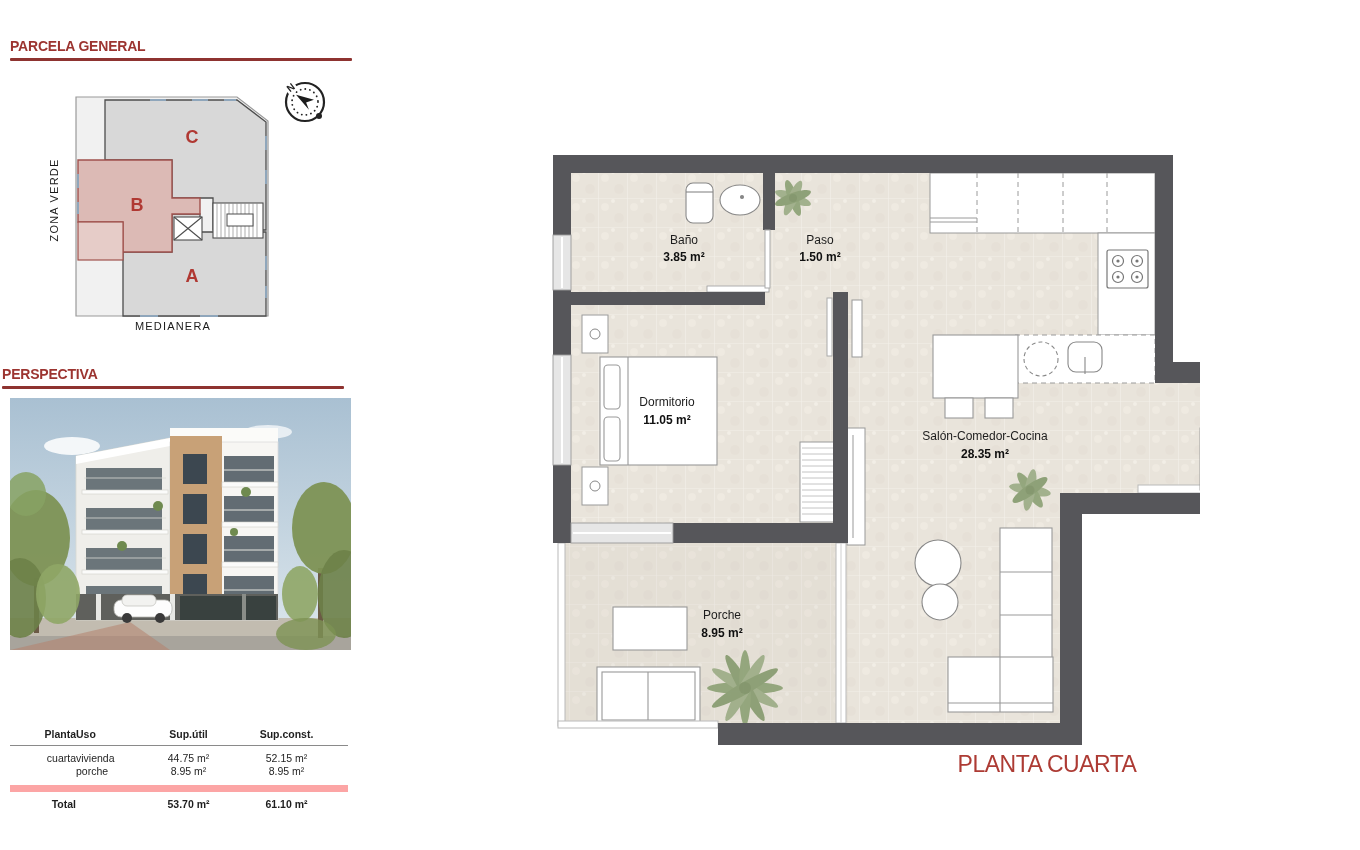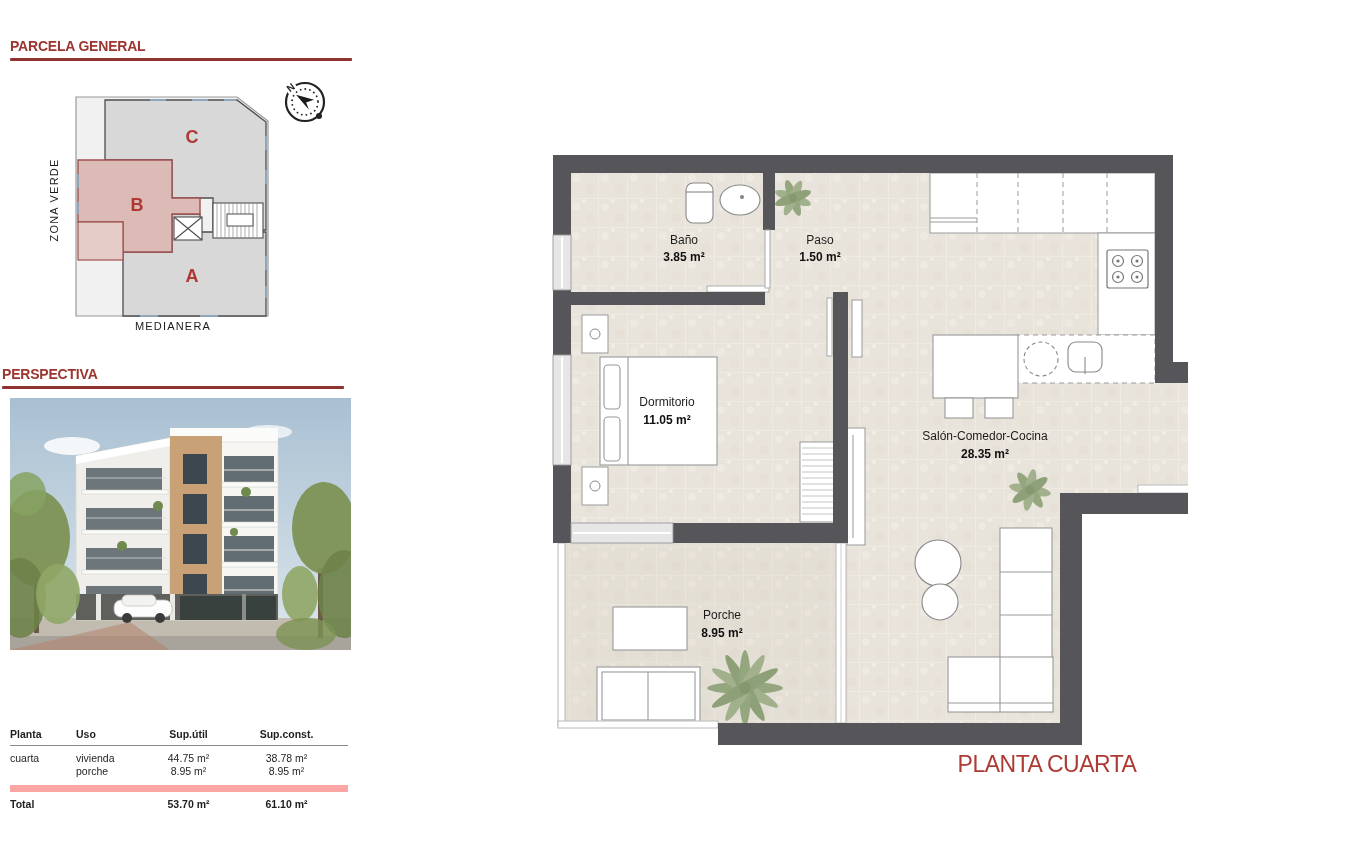--- a/index.html
+++ b/index.html
@@ -1,31 +1,31 @@
 <!DOCTYPE html>
 <html><head>
 <meta charset="utf-8">
 <style>
   html,body{margin:0;padding:0;background:#fff;}
   .page{position:relative;width:1188px;height:850px;background:#ffffff;overflow:hidden;
-        font-family:"Liberation Sans",sans-serif;color:#222;}
+        font-family:"Liberation Sans",sans-serif;color:#222;padding-left:12px;}
   .abs{position:absolute;}
   .sec-title{font-size:14px;font-weight:700;letter-spacing:-0.2px;color:#9c3430;}
   .sec-rule{margin-top:4px;height:3px;background:#8e3330;border-radius:1px;}
   svg text{font-family:"Liberation Sans",sans-serif;}
   .rname{font-size:12px;fill:#1d1d1d;}
   .rval{font-size:12px;font-weight:700;fill:#101010;}
   .zletter{font-size:18px;font-weight:700;fill:#b03832;}
   .maplabel{font-size:11px;fill:#1a1a1a;letter-spacing:1.2px;}
   .plan-title{font-size:23px;letter-spacing:-0.5px;fill:#ad3b34;}
   .halo{paint-order:stroke;stroke:#ffffff;}
   
   .tbl{position:absolute;left:10px;top:728px;width:338px;font-size:10.5px;color:#1e1e1e;}
   .tr{display:flex;line-height:13px;}
-  .c1{width:66px;text-align:left;}
+  .c1{width:66px;text-align:right;}
   .c2{width:70px;text-align:left;}
   .c3{width:85px;text-align:center;}
   .c4{flex:1;text-align:center;padding-right:6px;}
   .thead{font-weight:700;padding-bottom:4px;border-bottom:1px solid #8a8a8a;}
   .tdata{padding-top:6px;padding-bottom:7px;}
   .ttotal{border-top:7px solid #fca5a5;padding-top:6px;font-weight:700;}
 </style>
 </head>
 <body>
 
@@ -221,21 +221,21 @@
       <div class="c1">cuarta</div>
       <div class="c2">
         <div>vivienda</div>
           <div>porche</div>
       </div>
       <div class="c3">
         <div>44.75 m²</div>
           <div>8.95 m²</div>
       </div>
       <div class="c4">
-        <div>38.78 m²</div>
+        <div>52.15 m²</div>
           <div>8.95 m²</div>
       </div>
     </div>
     <div class="tr ttotal">
       <div class="c1">Total</div>
       <div class="c2"></div>
       <div class="c3">53.70 m²</div>
       <div class="c4">61.10 m²</div>
     </div>
   </div>

